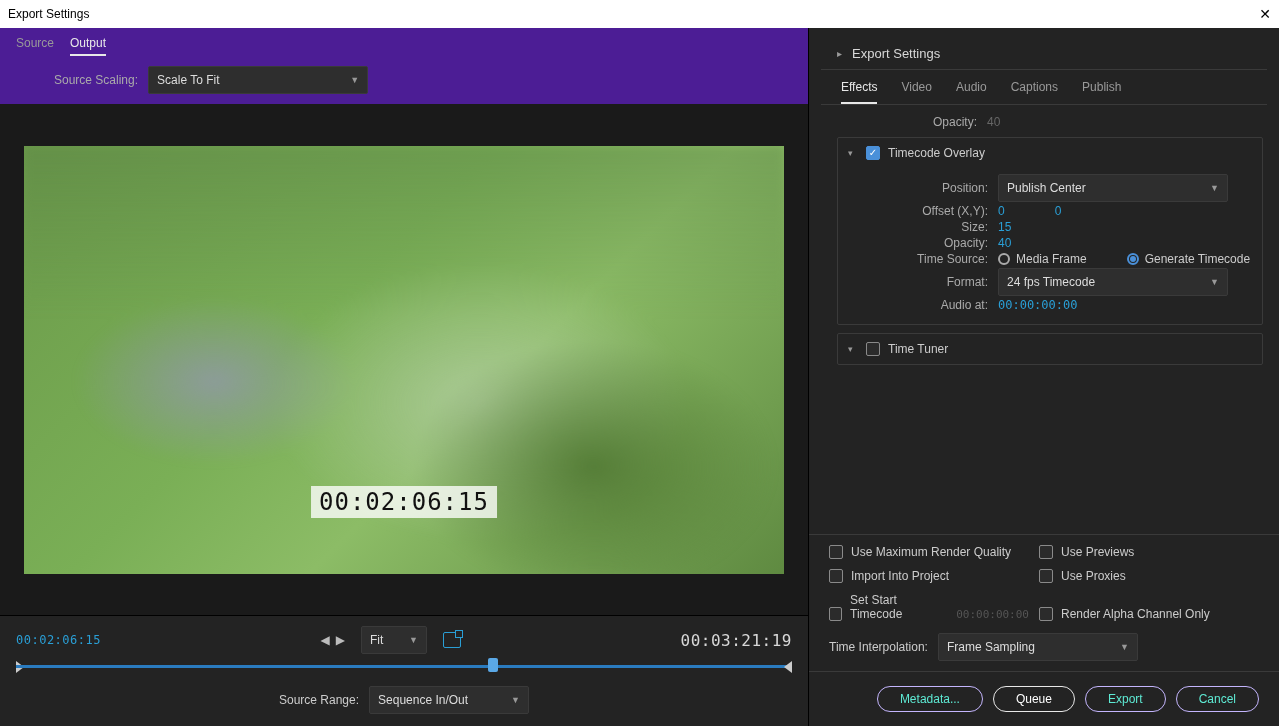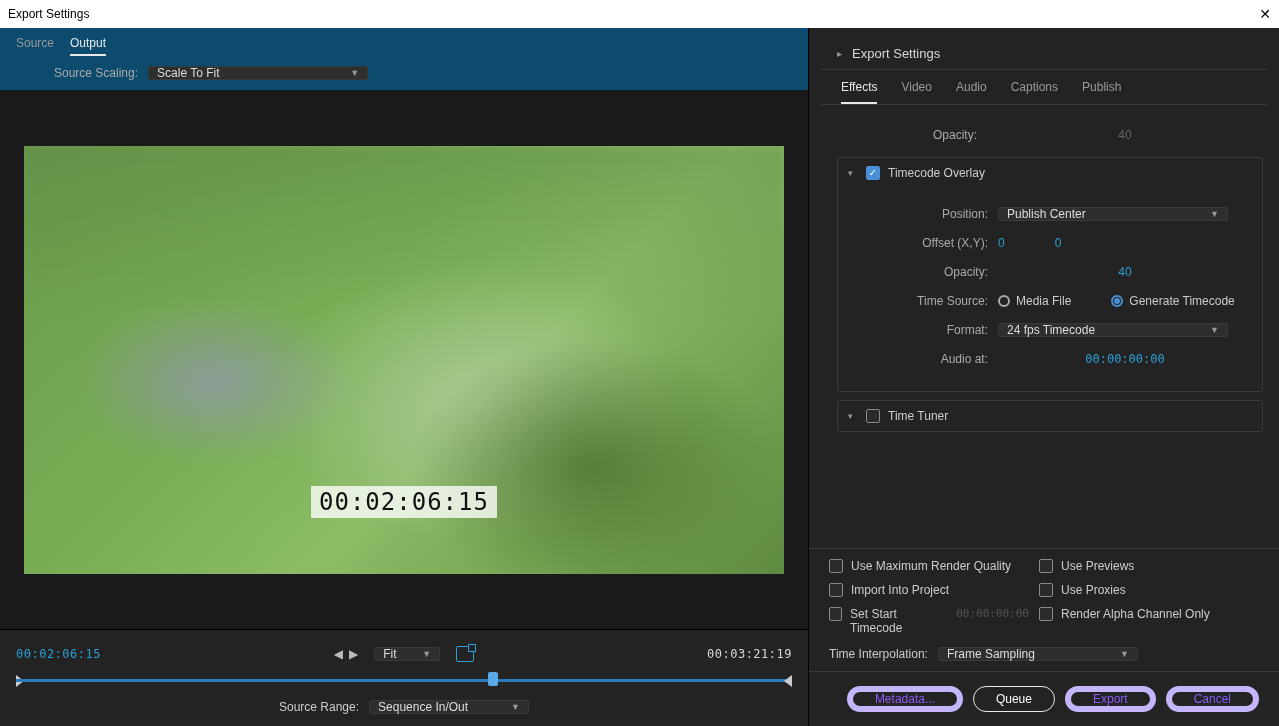--- a/index.html
+++ b/index.html
@@ -7,45 +7,45 @@
 
   
   .titlebar { height: 28px; background: #fff; color: #000; display: flex; align-items: center; padding: 0 8px; justify-content: space-between; }
   .titlebar .title { font-size: 12px; }
   .titlebar .close { font-size: 14px; cursor: pointer; }
 
   .main { display: flex; height: calc(100% - 28px); }
 
   
   .left { width: 815px; background: #1e1e1e; display: flex; flex-direction: column; border-right: 1px solid #000; }
-  .left-top { background: #0c4a6e; }
+  .left-top { background: #4c1d95; }
   .tabs-row { display: flex; gap: 16px; padding: 8px 16px 6px; }
   .tab { color: #999; cursor: pointer; padding-bottom: 4px; }
   .tab.active { color: #e8e8e8; border-bottom: 2px solid #e8e8e8; }
 
   .scaling-row { display: flex; align-items: center; gap: 10px; padding: 4px 16px 10px; }
   .scaling-row label { color: #aaa; margin-left: 38px; }
-  .dropdown { background: #2e2e2e; border: 1px solid #3a3a3a; color: #ddd; height: 14px; padding: 0 8px; display: flex; align-items: center; justify-content: space-between; border-radius: 2px; cursor: pointer; }
+  .dropdown { background: #2e2e2e; border: 1px solid #3a3a3a; color: #ddd; height: 28px; padding: 0 8px; display: flex; align-items: center; justify-content: space-between; border-radius: 2px; cursor: pointer; }
   .dropdown .chev { margin-left: 10px; font-size: 9px; color: #999; }
 
   .preview-area { flex: 1; background: #1a1a1a; display: flex; align-items: center; justify-content: center; padding: 20px; }
   .preview { width: 760px; height: 428px; position: relative; background: linear-gradient(135deg, #6b9a4a 0%, #7aaf56 40%, #8cbc66 60%, #5f8a41 100%); overflow: hidden; }
   .preview::before { content:""; position:absolute; inset:0; background:
       radial-gradient(ellipse 200px 120px at 25% 55%, rgba(160,140,220,0.5), transparent 70%),
       radial-gradient(ellipse 260px 180px at 75% 75%, rgba(80,120,50,0.9), transparent 70%),
       radial-gradient(ellipse 300px 200px at 60% 60%, rgba(230,230,240,0.35), transparent 70%),
       linear-gradient(180deg, rgba(90,130,70,0.4) 0%, rgba(90,130,70,0) 40%);
       filter: blur(4px);
   }
   .timecode-overlay { position: absolute; left: 50%; bottom: 56px; transform: translateX(-50%); background: rgba(255,255,255,0.78); color: #111; font-size: 24px; padding: 2px 8px; font-family: monospace; letter-spacing: 1px; }
 
   .left-bottom { background: #232323; padding: 10px 16px 12px; border-top: 1px solid #000; }
   .tc-row { display: flex; align-items: center; justify-content: space-between; height: 28px; }
   .tc-left { color: #2a9fd6; font-family: monospace; font-size: 12px; letter-spacing: 0.5px;}
-  .tc-right { color: #d8d8d8; font-family: monospace; font-size: 12px; letter-spacing: 0.5px;}
+  .tc-right { color: #d8d8d8; font-family: monospace; font-size: 16px; letter-spacing: 0.5px;}
   .tc-center { display: flex; align-items: center; gap: 16px; }
   .step-icons { display: flex; gap: 6px; color: #bbb; }
   .step-icons span { cursor: pointer; }
   .fit-dd { width: 66px; }
   .aspect-btn { width: 18px; height: 16px; border: 1px solid #2a9fd6; border-radius: 2px; display: inline-block; position: relative; }
   .aspect-btn::after{content:""; position:absolute; top:-3px; right:-3px; width:6px;height:6px;border:1px solid #2a9fd6;background:#232323;}
 
   .timeline { position: relative; height: 18px; margin-top: 4px; }
   .timeline-track { position:absolute; left:0; right:0; top:7px; height:3px; background:#2a7bbf; }
   .timeline-handle { position:absolute; top:0; left:61.5%; width:10px; height:14px; background:#5aa8e6; border-radius:2px; transform:translateX(-50%); }
@@ -58,48 +58,48 @@
   .right { flex:1; background:#232323; display:flex; flex-direction:column; }
   .export-header { padding: 12px 16px 8px; border-bottom: 1px solid #3a3a3a; margin: 6px 12px 0; }
   .export-header-row { display:flex; align-items:center; gap:10px; color:#d8d8d8; font-size:13px; }
   .export-header-row .chev { color:#999; font-size:10px; }
 
   .righttabs { display:flex; gap:24px; padding: 10px 20px 0; border-bottom:1px solid #3a3a3a; margin: 0 12px; text-align: center; }
   .rt { color:#999; padding-bottom:8px; cursor:pointer; }
   .rt.active { color:#e8e8e8; border-bottom:2px solid #e8e8e8; }
 
   .settings-scroll { flex:1; overflow:auto; padding: 8px 16px 8px 28px; }
-  .field-row { display:flex; align-items:center; margin: 15px 0; }
+  .field-row { display:flex; align-items:center; margin: 2px 0; }
   .field-label { width: 150px; text-align:right; color:#aaa; padding-right:10px; }
   .blue-val { color:#2a9fd6; cursor:text; }
   .muted-val { color:#666; }
-  .field-input { flex:1;text-align:center; }
+  .field-input { flex:1; }
   .dd-wide { width: 230px; }
 
   .section { border:1px solid #3a3a3a; border-radius:2px; margin: 8px 0; }
   .section-header { display:flex; align-items:center; gap:8px; padding:8px 10px; cursor:pointer; }
   .section-header .tw { color:#999; font-size:9px; width:10px; }
   .section-body { padding: 4px 10px 10px 10px; }
 
   .checkbox { width:14px; height:14px; border:1px solid #8a8a8a; border-radius:2px; display:inline-flex; align-items:center; justify-content:center; background:#2b2b2b; cursor:pointer; }
   .checkbox.checked { background:#4a90d9; border-color:#4a90d9; }
   .checkbox.checked::after { content:"✓"; color:#fff; font-size:10px; line-height:1; }
 
   .radio { width:12px;height:12px;border:2px solid #aaa;border-radius:50%; display:inline-block; position:relative; cursor:pointer;}
   .radio.checked { border-color:#4a90d9; }
   .radio.checked::after{content:"";position:absolute;inset:1px;background:#4a90d9;border-radius:50%;}
 
   .options-block { padding: 10px 20px; border-top:1px solid #3a3a3a; border-bottom:1px solid #3a3a3a; }
   .opt-grid { display:grid; grid-template-columns: 200px 220px; row-gap:10px; column-gap:10px; }
-  .opt { display:flex; align-items:flex-start; gap:8px; color:#ccc; }
+  .opt { display:flex; align-items:flex-end; gap:8px; color:#ccc; }
   .opt .tc-ghost { color:#555; font-family:monospace; font-size:11px; margin-left:4px;}
   .interp-row { display:flex; align-items:center; gap:10px; margin-top:12px; }
 
   .button-row { display:flex; gap:10px; justify-content:flex-end; padding: 14px 20px; }
-  .btn { border:6px solid #c4b5fd; background:transparent; color:#8b5cf6; height:26px; padding:0 22px; border-radius:13px; cursor:pointer; font-size:12px;}
+  .btn { border:1px solid #c4b5fd; background:transparent; color:#5eead4; height:26px; padding:0 22px; border-radius:13px; cursor:pointer; font-size:12px;}
   .btn.primary { border:1.5px solid #e8e8e8; color:#fff; }
 </style>
 </head>
 <body>
 
 <div class="titlebar">
   <span class="title">Export Settings</span>
   <span class="close">✕</span>
 </div>
 
@@ -197,29 +197,33 @@
             </div>
           </div>
           <div class="field-row">
             <div class="field-label">Offset (X,Y):</div>
             <div class="field-input" style="display:flex;gap:50px">
               <span class="blue-val">0</span>
               <span class="blue-val">0</span>
             </div>
           </div>
           <div class="field-row">
+            <div class="field-label">Size:</div>
+            <div class="field-input"><span class="blue-val">15</span></div>
+          </div>
+          <div class="field-row">
             <div class="field-label">Opacity:</div>
             <div class="field-input"><span class="blue-val">40</span></div>
           </div>
           <div class="field-row">
             <div class="field-label">Time Source:</div>
             <div class="field-input" style="display:flex;gap:40px;align-items:center">
               <span style="display:flex;align-items:center;gap:6px">
                 <span class="radio"></span>
-                <span>Media File</span>
+                <span>Media Frame</span>
               </span>
               <span style="display:flex;align-items:center;gap:6px">
                 <span class="radio checked"></span>
                 <span>Generate Timecode</span>
               </span>
             </div>
           </div>
           <div class="field-row">
             <div class="field-label">Format:</div>
             <div class="field-input">

